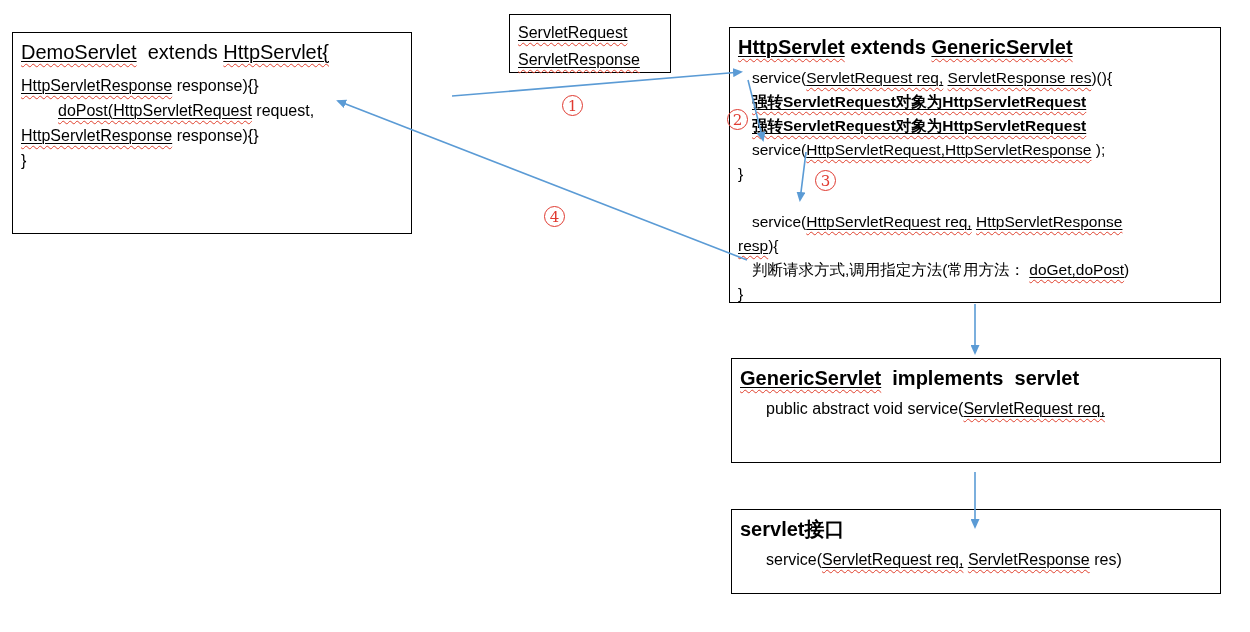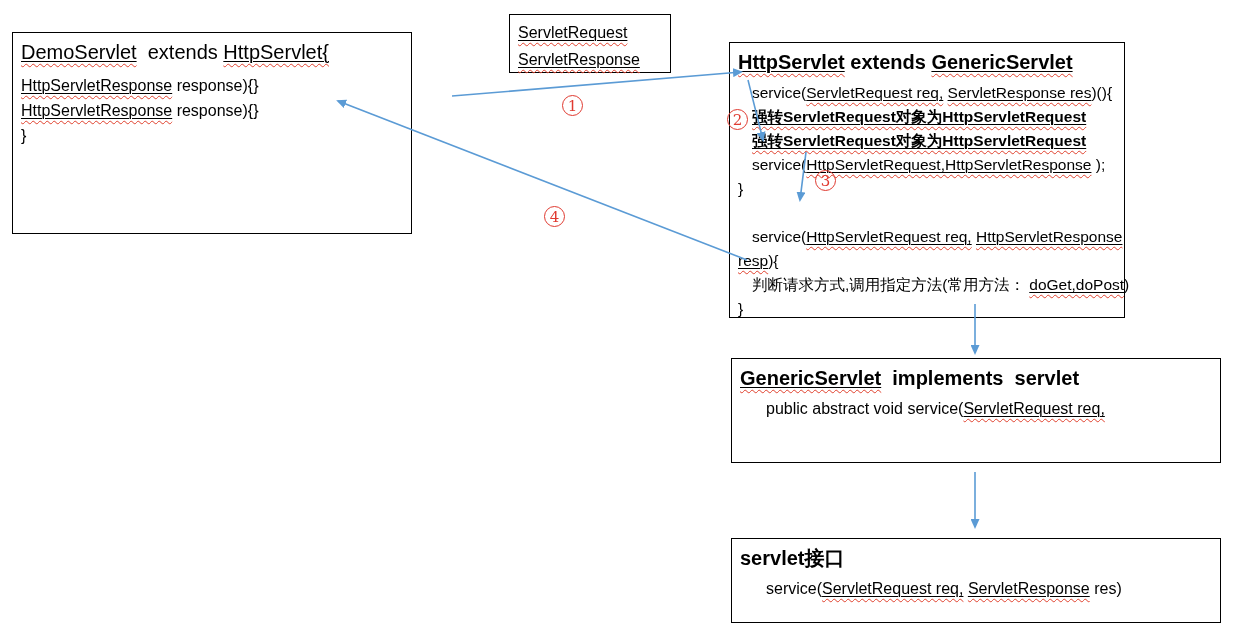--- a/index.html
+++ b/index.html
@@ -43,49 +43,50 @@
   #arrow-layer { position:absolute; left:0; top:0; pointer-events:none; }
 </style>
 </head>
 <body>
 
 <div id="stage">
 
   <div class="box box-demo" style="left:12px; top:32px; width:400px; height:202px;">
       <div class="ln title"><span class="ul"><span class="wavy">DemoServlet</span></span><span>  extends </span><span class="ul"><span class="wavy">HttpServlet{</span></span></div>
       <div class="ln"><span class="ul"><span class="wavy">HttpServletResponse</span></span><span> response){}</span></div>
+      <div class="ln i3"><span class="ul"><span class="wavy">doPost(HttpServletRequest</span></span><span> request,</span></div>
       <div class="ln"><span class="ul"><span class="wavy">HttpServletResponse</span></span><span> response){}</span></div>
       <div class="ln"><span>}</span></div>
     </div>
 
   <div class="box box-params" style="left:509px; top:14px; width:162px; height:59px;">
       <div class="ln"><span class="ul"><span class="wavy">ServletRequest</span></span></div>
       <div class="ln"><span class="ul"><span class="wavy">ServletResponse</span></span></div>
     </div>
 
-  <div class="box box-http" style="left:729px; top:42px; width:396px; height:276px;">
+  <div class="box box-http" style="left:729px; top:27px; width:492px; height:276px;">
       <div class="ln title b"><span class="ul"><span class="wavy">HttpServlet</span></span><span> extends </span><span class="ul"><span class="wavy">GenericServlet</span></span></div>
       <div class="ln i1"><span>service(</span><span class="ul"><span class="wavy">ServletRequest req,</span></span><span> </span><span class="ul"><span class="wavy">ServletResponse res</span></span><span>)(){</span></div>
       <div class="ln i1 b"><span class="ul"><span class="wavy">强转ServletRequest对象为HttpServletRequest</span></span></div>
       <div class="ln i1 b"><span class="ul"><span class="wavy">强转ServletRequest对象为HttpServletRequest</span></span></div>
       <div class="ln i1"><span>service(</span><span class="ul"><span class="wavy">HttpServletRequest,HttpServletResponse</span></span><span> );</span></div>
       <div class="ln"><span>}</span></div>
       <div class="ln">&nbsp;</div>
       <div class="ln i1"><span>service(</span><span class="ul"><span class="wavy">HttpServletRequest req,</span></span><span> </span><span class="ul"><span class="wavy">HttpServletResponse</span></span></div>
       <div class="ln"><span class="ul"><span class="wavy">resp</span></span><span>){</span></div>
       <div class="ln i1"><span>判断请求方式,调用指定方法(常用方法： </span><span class="ul"><span class="wavy">doGet,doPost</span></span><span>)</span></div>
       <div class="ln"><span>}</span></div>
     </div>
 
   <div class="box box-generic" style="left:731px; top:358px; width:490px; height:105px;">
       <div class="ln title b"><span class="ul"><span class="wavy">GenericServlet</span></span><span>  implements  servlet</span></div>
       <div class="ln i2"><span>public abstract void service(</span><span class="ul"><span class="wavy">ServletRequest req,</span></span></div>
     </div>
 
-  <div class="box box-iface" style="left:731px; top:538px; width:490px; height:85px;">
+  <div class="box box-iface" style="left:731px; top:509px; width:490px; height:85px;">
       <div class="ln title b"><span>servlet接口</span></div>
       <div class="ln i2"><span>service(</span><span class="ul"><span class="wavy">ServletRequest req,</span></span><span> </span><span class="ul"><span class="wavy">ServletResponse</span></span><span> res)</span></div>
     </div>
 
   <svg id="arrow-layer" width="1250" height="632" viewBox="0 0 1250 632">
     <defs>
       <marker id="ah" markerWidth="10" markerHeight="9" refX="8" refY="4.5" orient="auto" markerUnits="userSpaceOnUse">
         <path d="M0,0 L10,4.5 L0,9 z" fill="#5B9BD5"></path>
       </marker>
     </defs>

